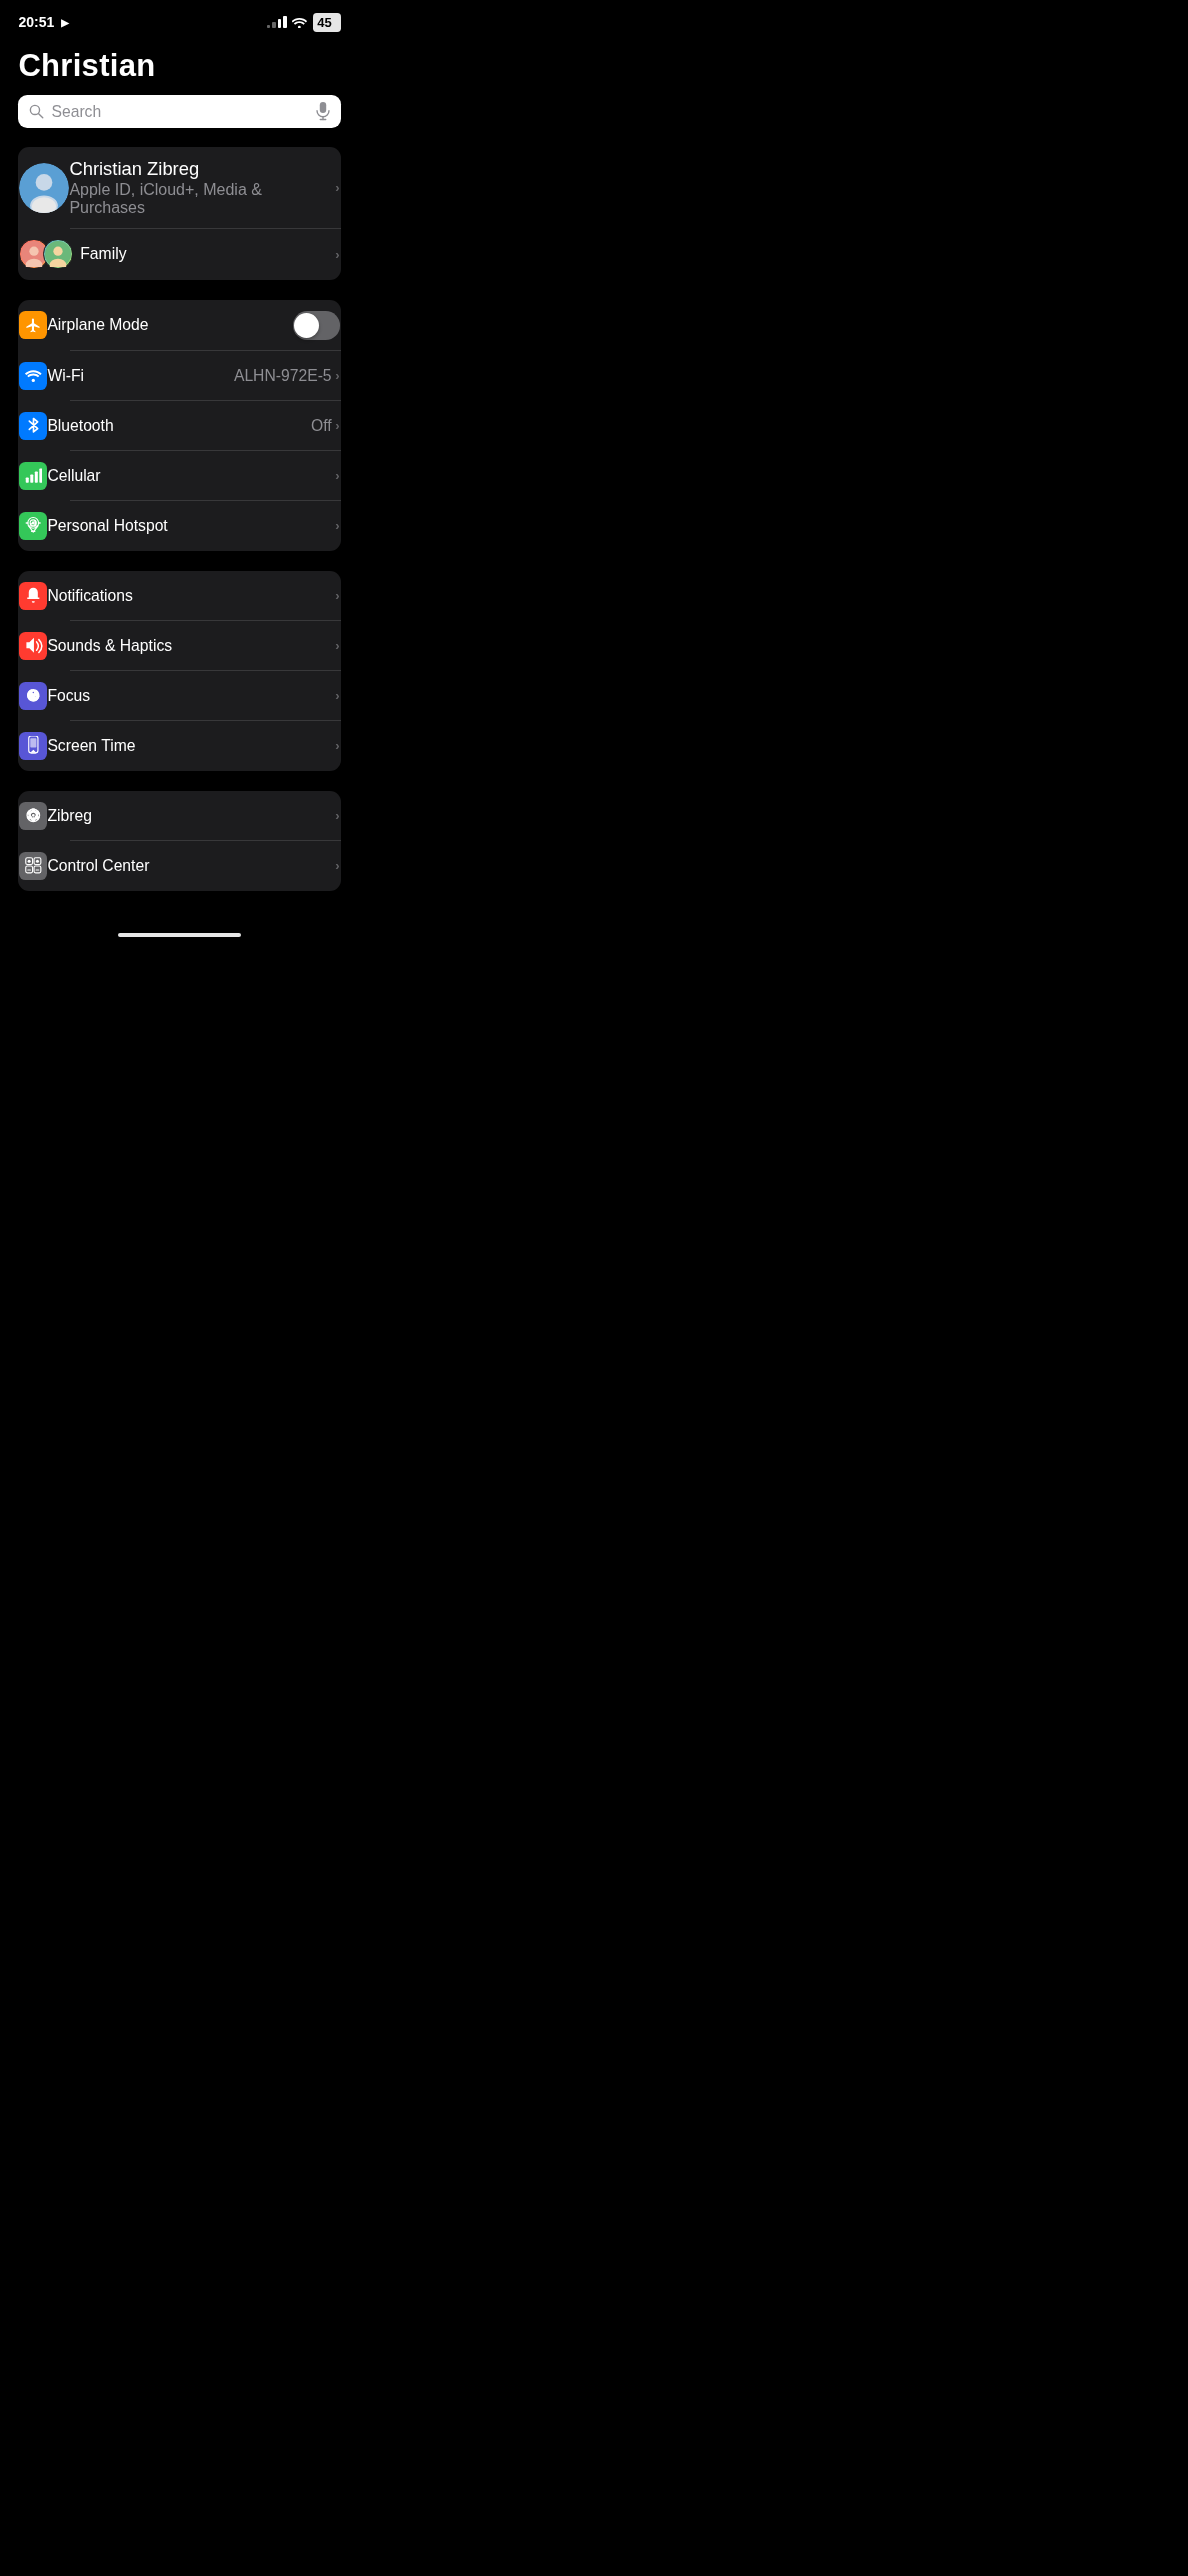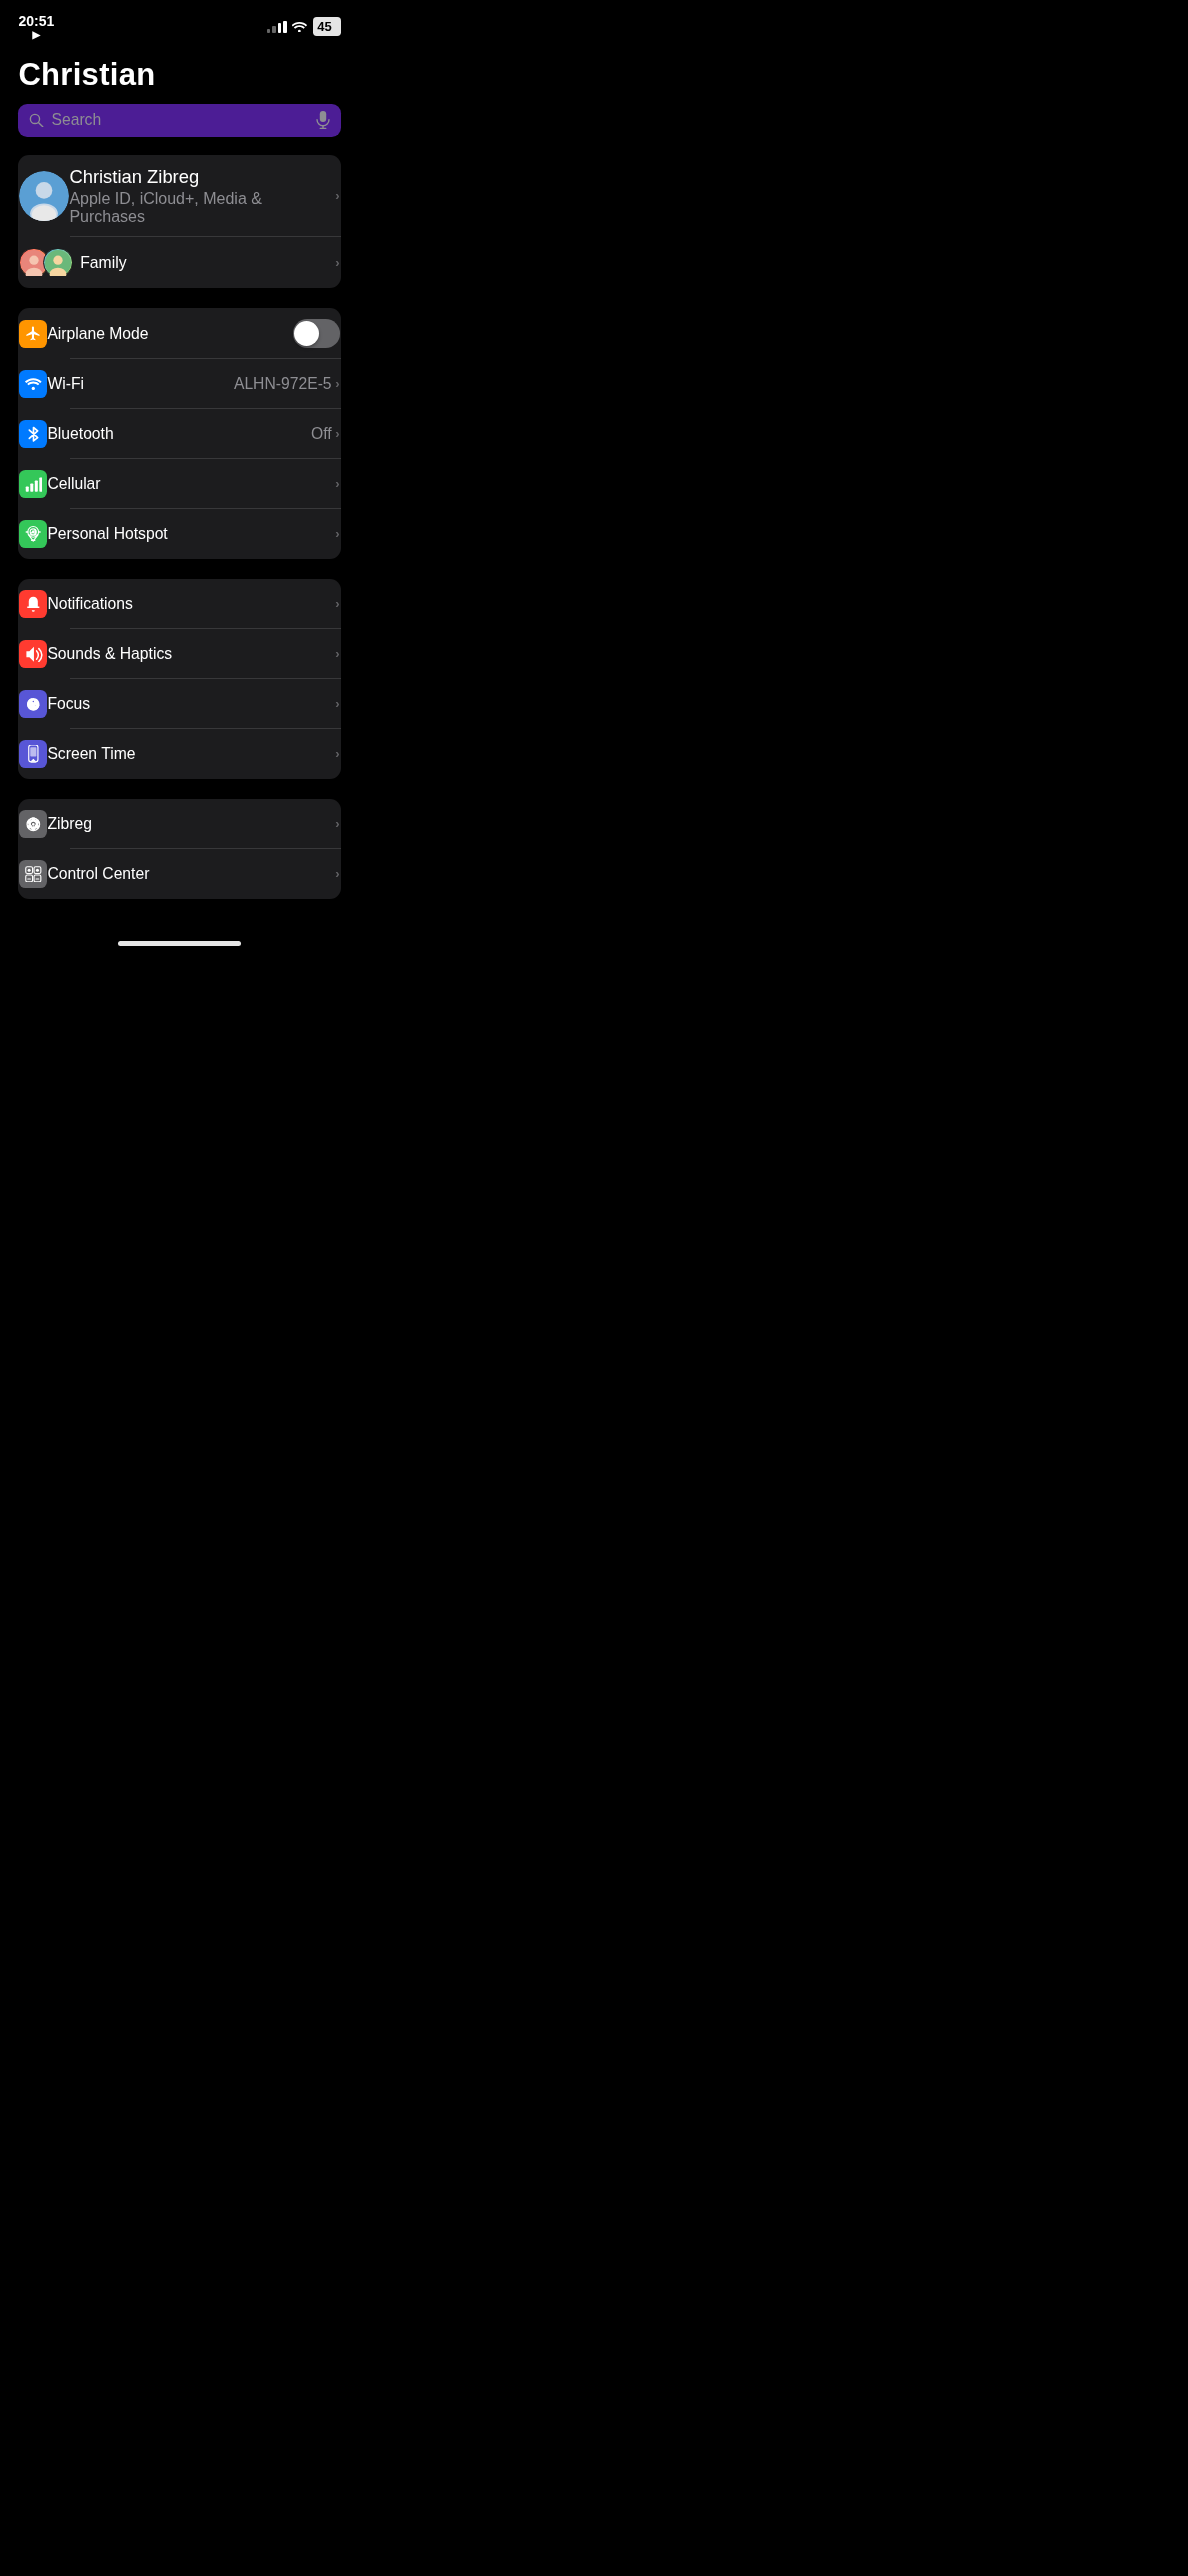--- a/index.html
+++ b/index.html
@@ -20,22 +20,21 @@
       justify-content: space-between;
       align-items: center;
       padding: 13px 18.4px 5.5px 18.4px;
       font-size: 14px;
       font-weight: 600;
     }
 
     .status-left {
       display: flex;
       align-items: center;
-      gap: 0;
-      flex-direction: column;
+      gap: 7px;
     }
 
     .status-right {
       display: flex;
       align-items: center;
       gap: 5.5px;
     }
 
     .signal-dots {
       display: flex;
@@ -73,21 +72,21 @@
     .page-title {
       font-size: 31px;
       font-weight: 700;
       padding: 11px 18.4px 11px 18.4px;
       letter-spacing: 0.3px;
     }
 
     
     .search-bar {
       margin: 0 18.4px 18.4px 18.4px;
-      background: #4c1d95;
+      background: #ffffff;
       border-radius: 9.2px;
       display: flex;
       align-items: center;
       padding: 7.4px 11px;
       gap: 7.4px;
     }
 
     .search-bar .search-icon {
       color: #8e8e93;
       font-size: 14.7px;

